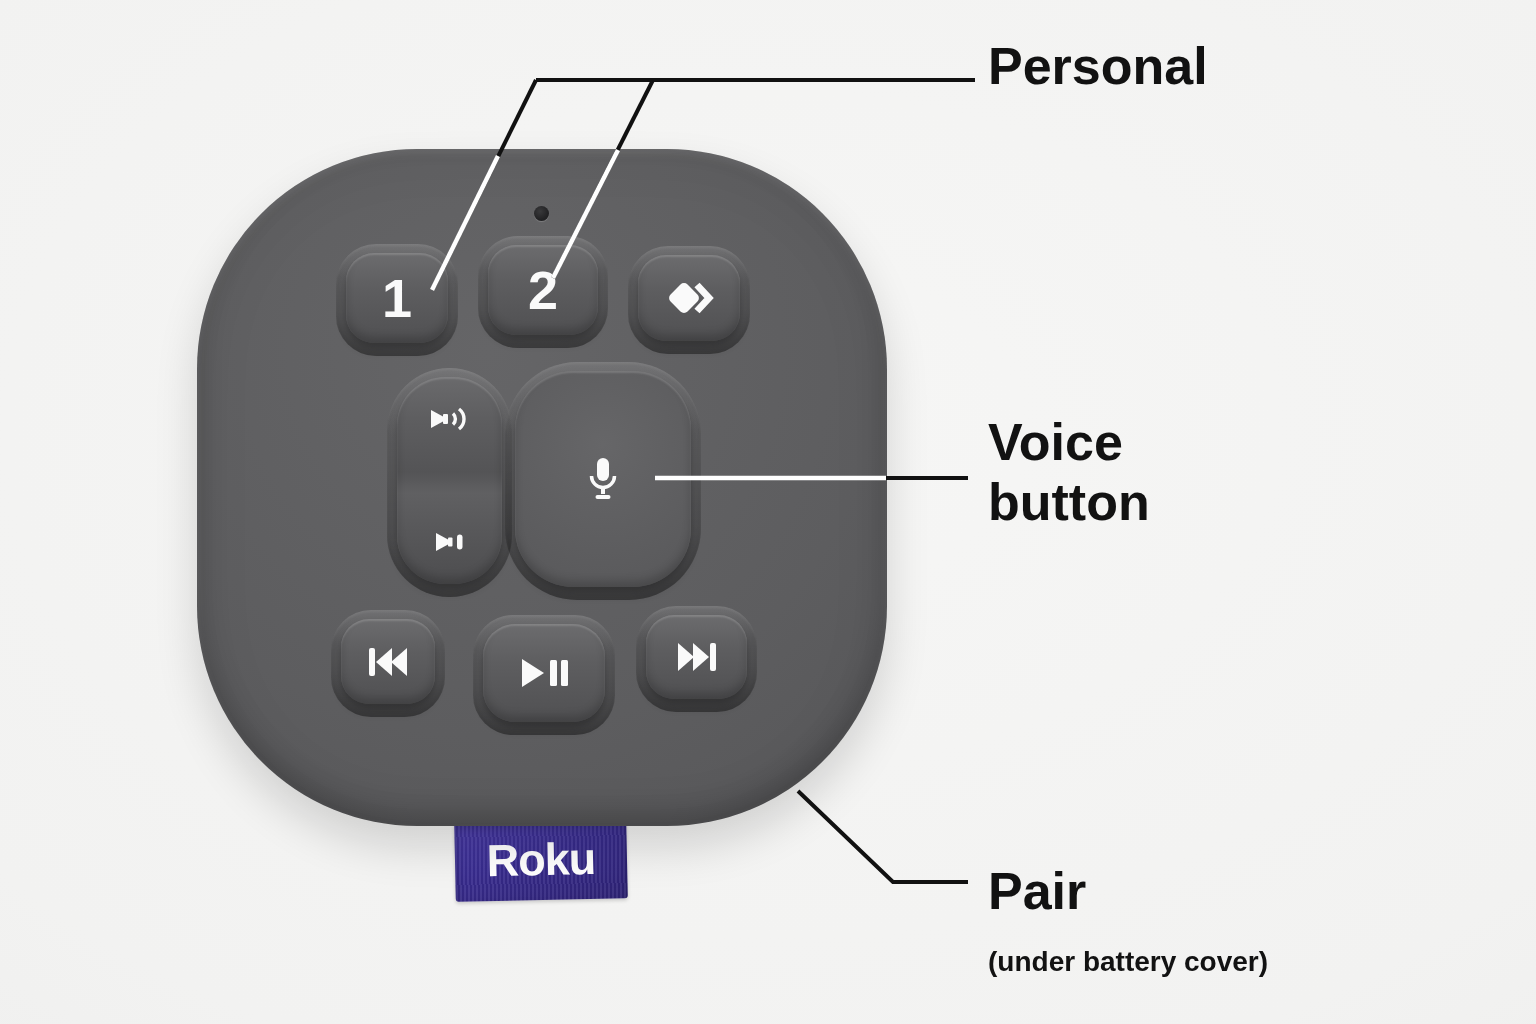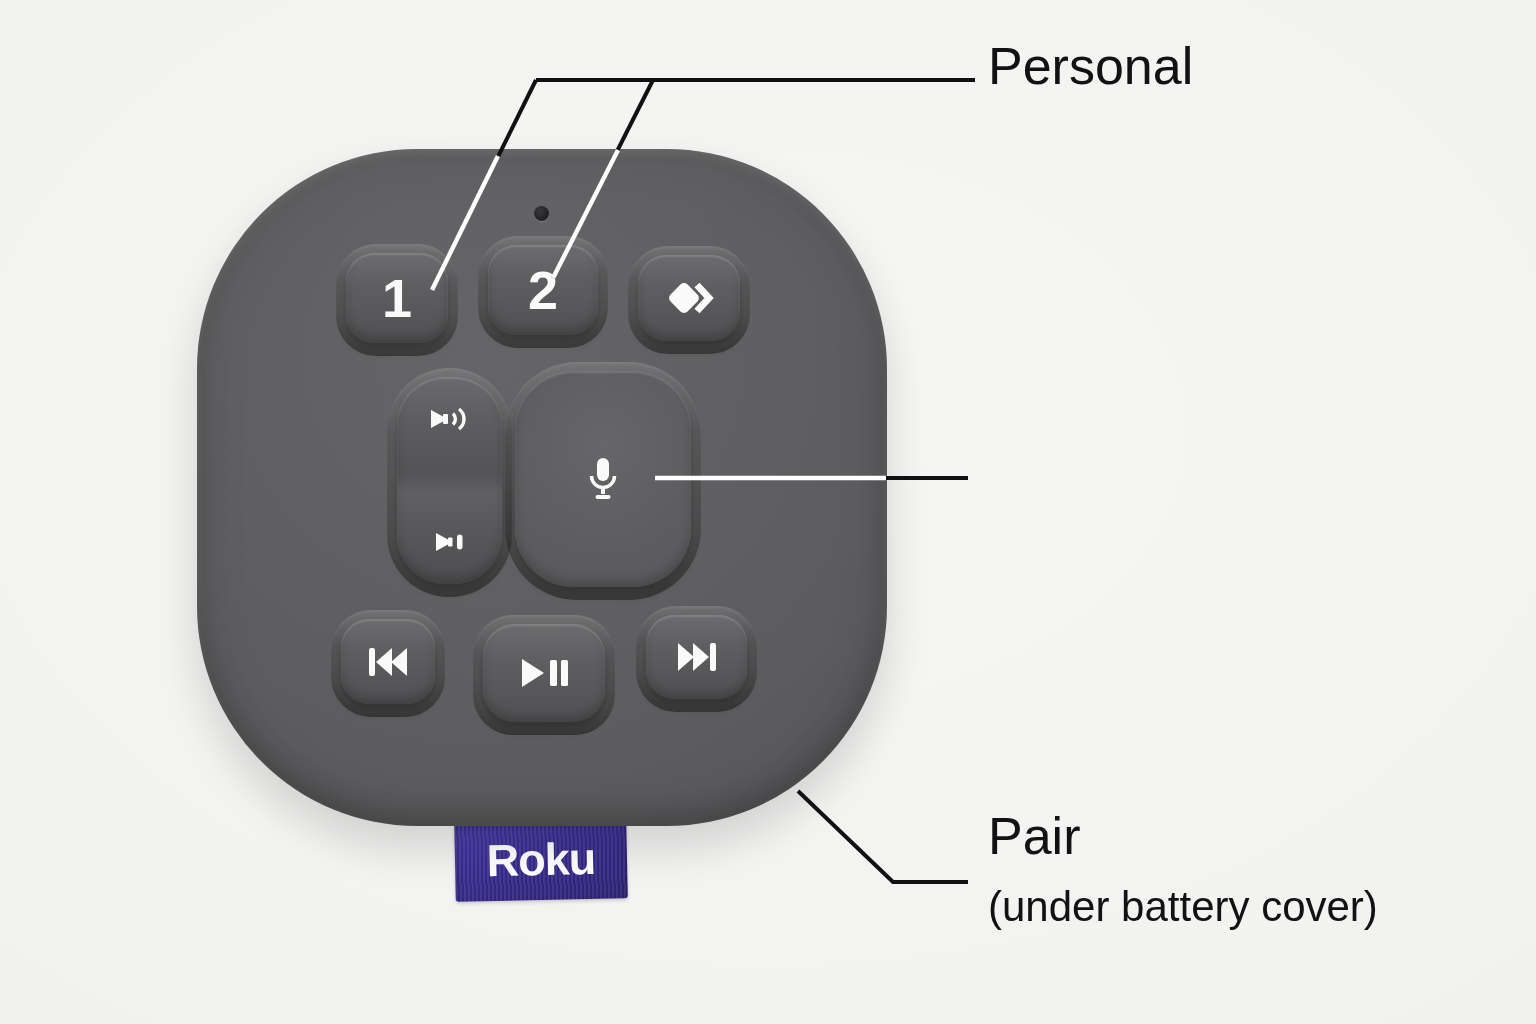--- a/index.html
+++ b/index.html
@@ -60,25 +60,25 @@
     box-shadow:inset 0 6px 8px rgba(0,0,0,0.25), 0 2px 4px rgba(0,0,0,0.18);
     display:flex;align-items:center;justify-content:center;
   }
   #tag::after{ 
     content:"";position:absolute;inset:0;border-radius:3px;
     background:repeating-linear-gradient(90deg, rgba(255,255,255,0.07) 0 2px, rgba(0,0,0,0.05) 2px 4px);
     pointer-events:none;
   }
   #tag-text{position:relative;color:#ffffff;font-size:45px;font-weight:700;letter-spacing:-1px;z-index:1;}
   
-  .callout{position:absolute;color:#121212;font-size:52px;line-height:60px;}
+  .callout{position:absolute;color:#121212;font-size:52px;line-height:60px;font-weight:bold;}
   #label-personal{left:988px;top:36px;}
   #label-voice{left:988px;top:412px;}
-  #label-pair{left:988px;top:806px;}
-  #label-pair .sub{font-size:42px;line-height:50px;margin-top:16px;}
+  #label-pair{left:988px;top:861px;}
+  #label-pair .sub{font-size:28px;line-height:50px;margin-top:16px;}
   
   #lines{position:absolute;left:0;top:0;pointer-events:none;}
 </style>
 </head>
 <body>
 
 <div id="scene">
 
   <div id="tag">
     <span id="tag-text">Roku</span>
@@ -203,19 +203,23 @@
 
     <g>
       <polyline points="798,791 893,882 968,882" fill="none" stroke="#111111" stroke-width="4"></polyline>
     </g>
   </svg>
 
   <div class="callout" id="label-personal">
     <div>Personal</div>
   </div>
 
+  <div class="callout" id="label-voice">
+    <div>Voice</div>
+    <div>button</div>
+  </div>
 
   <div class="callout" id="label-pair">
     <div>Pair</div>
     <div class="sub">(under battery cover)</div>
   </div>
 
 </div>
 
 </body></html>

